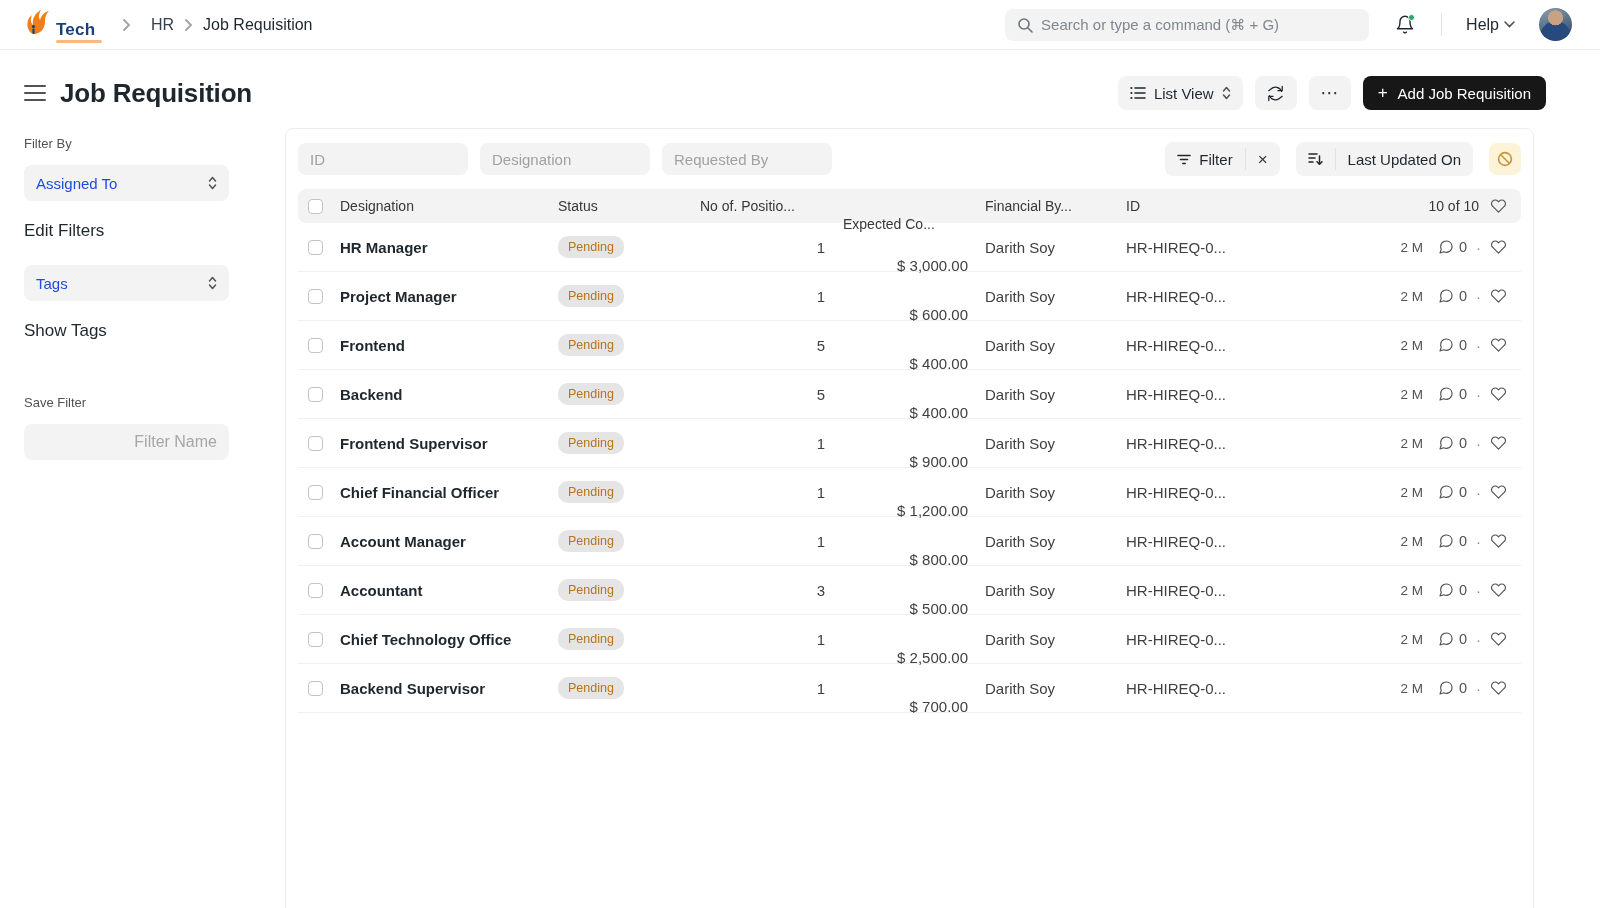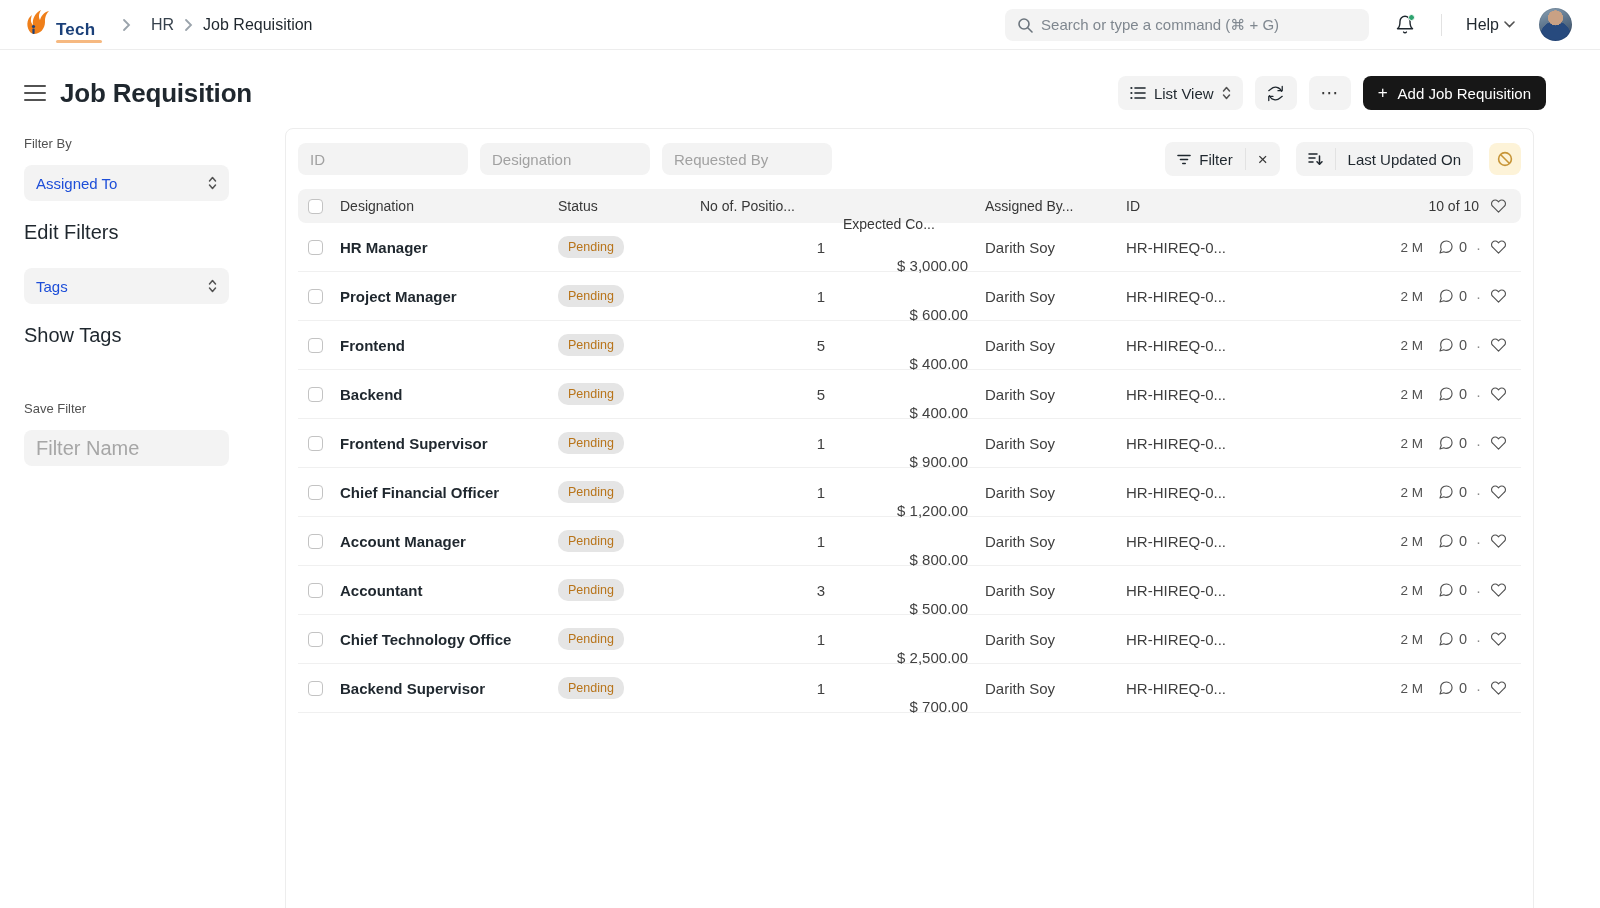--- a/index.html
+++ b/index.html
@@ -49,23 +49,23 @@
   .btn-primary { background:#171717; color:#fff; padding:0 15px; }
   .btn-primary .plus { font-size:17px; font-weight:400; margin-right:2px; }
 
   
   .content { display:flex; margin:14px 0 0 24px; align-items:flex-start; }
   .sidebar { width:205px; flex:none; }
   .side-label { font-size:13px; color:#525252; margin:8px 0 14px; }
   .side-select { height:36px; background:#f3f3f3; border-radius:8px; display:flex; align-items:center;
     justify-content:space-between; padding:0 12px; font-size:15px; color:#1d4ed8;
     margin-bottom:16px; cursor:pointer; }
-  .side-link { font-size:20px; color:#1f272e; margin:4px 0 20px; cursor:pointer; display:inline-block; }
+  .side-link { font-size:17px; color:#1f272e; margin:4px 0 20px; cursor:pointer; display:inline-block; }
   .side-input { width:100%; height:36px; background:#f3f3f3; border:none; border-radius:8px;
-    padding:0 12px; font-size:20px; font-family:inherit; color:#36414c; outline:none; }
+    padding:0 12px; font-size:16px; font-family:inherit; color:#36414c; outline:none;text-align:right; }
   .side-input::placeholder { color:#a6a6a6; }
   .side-gap { height:26px; }
 
   
   .card { flex:1; margin-left:56px; margin-right:66px; height:866px; border:1px solid #ededed;
     border-radius:8px; display:flex; flex-direction:column; background:#fff; }
   .filter-bar { display:flex; align-items:center; padding:13px 12px 13px 12px; gap:12px; }
   .chip-input { width:170px; height:32px; background:#f3f3f3; border:none; border-radius:8px;
     padding:0 12px; font-size:15px; font-family:inherit; color:#36414c; outline:none; }
   .chip-input::placeholder { color:#a1a1a1; }
@@ -300,21 +300,21 @@
     </div>
 
     <div class="thead">
       <div class="c-check">
           <div class="checkbox"></div>
         </div>
       <div class="c-desig">Designation</div>
       <div class="c-status">Status</div>
       <div class="c-pos">No of. Positio...</div>
       <div class="c-cost" style="padding-left:18px;">Expected Co...</div>
-      <div class="c-req">Assigned By...</div>
+      <div class="c-req">Financial By...</div>
       <div class="c-id">ID</div>
       <div class="c-flex"></div>
       <div class="c-meta">
         <span class="thead-count">10 of 10</span>
         <span class="like-btn">
           <svg width="17" height="16" viewBox="0 0 24 24" fill="none" stroke="#525252" stroke-width="1.7" stroke-linejoin="round">
             <path d="M20.84 4.61a5.5 5.5 0 0 0-7.78 0L12 5.67l-1.06-1.06a5.5 5.5 0 0 0-7.78 7.78l1.06 1.06L12 21.23l7.78-7.78 1.06-1.06a5.5 5.5 0 0 0 0-7.78z"></path>
           </svg>
         </span>
       </div>

